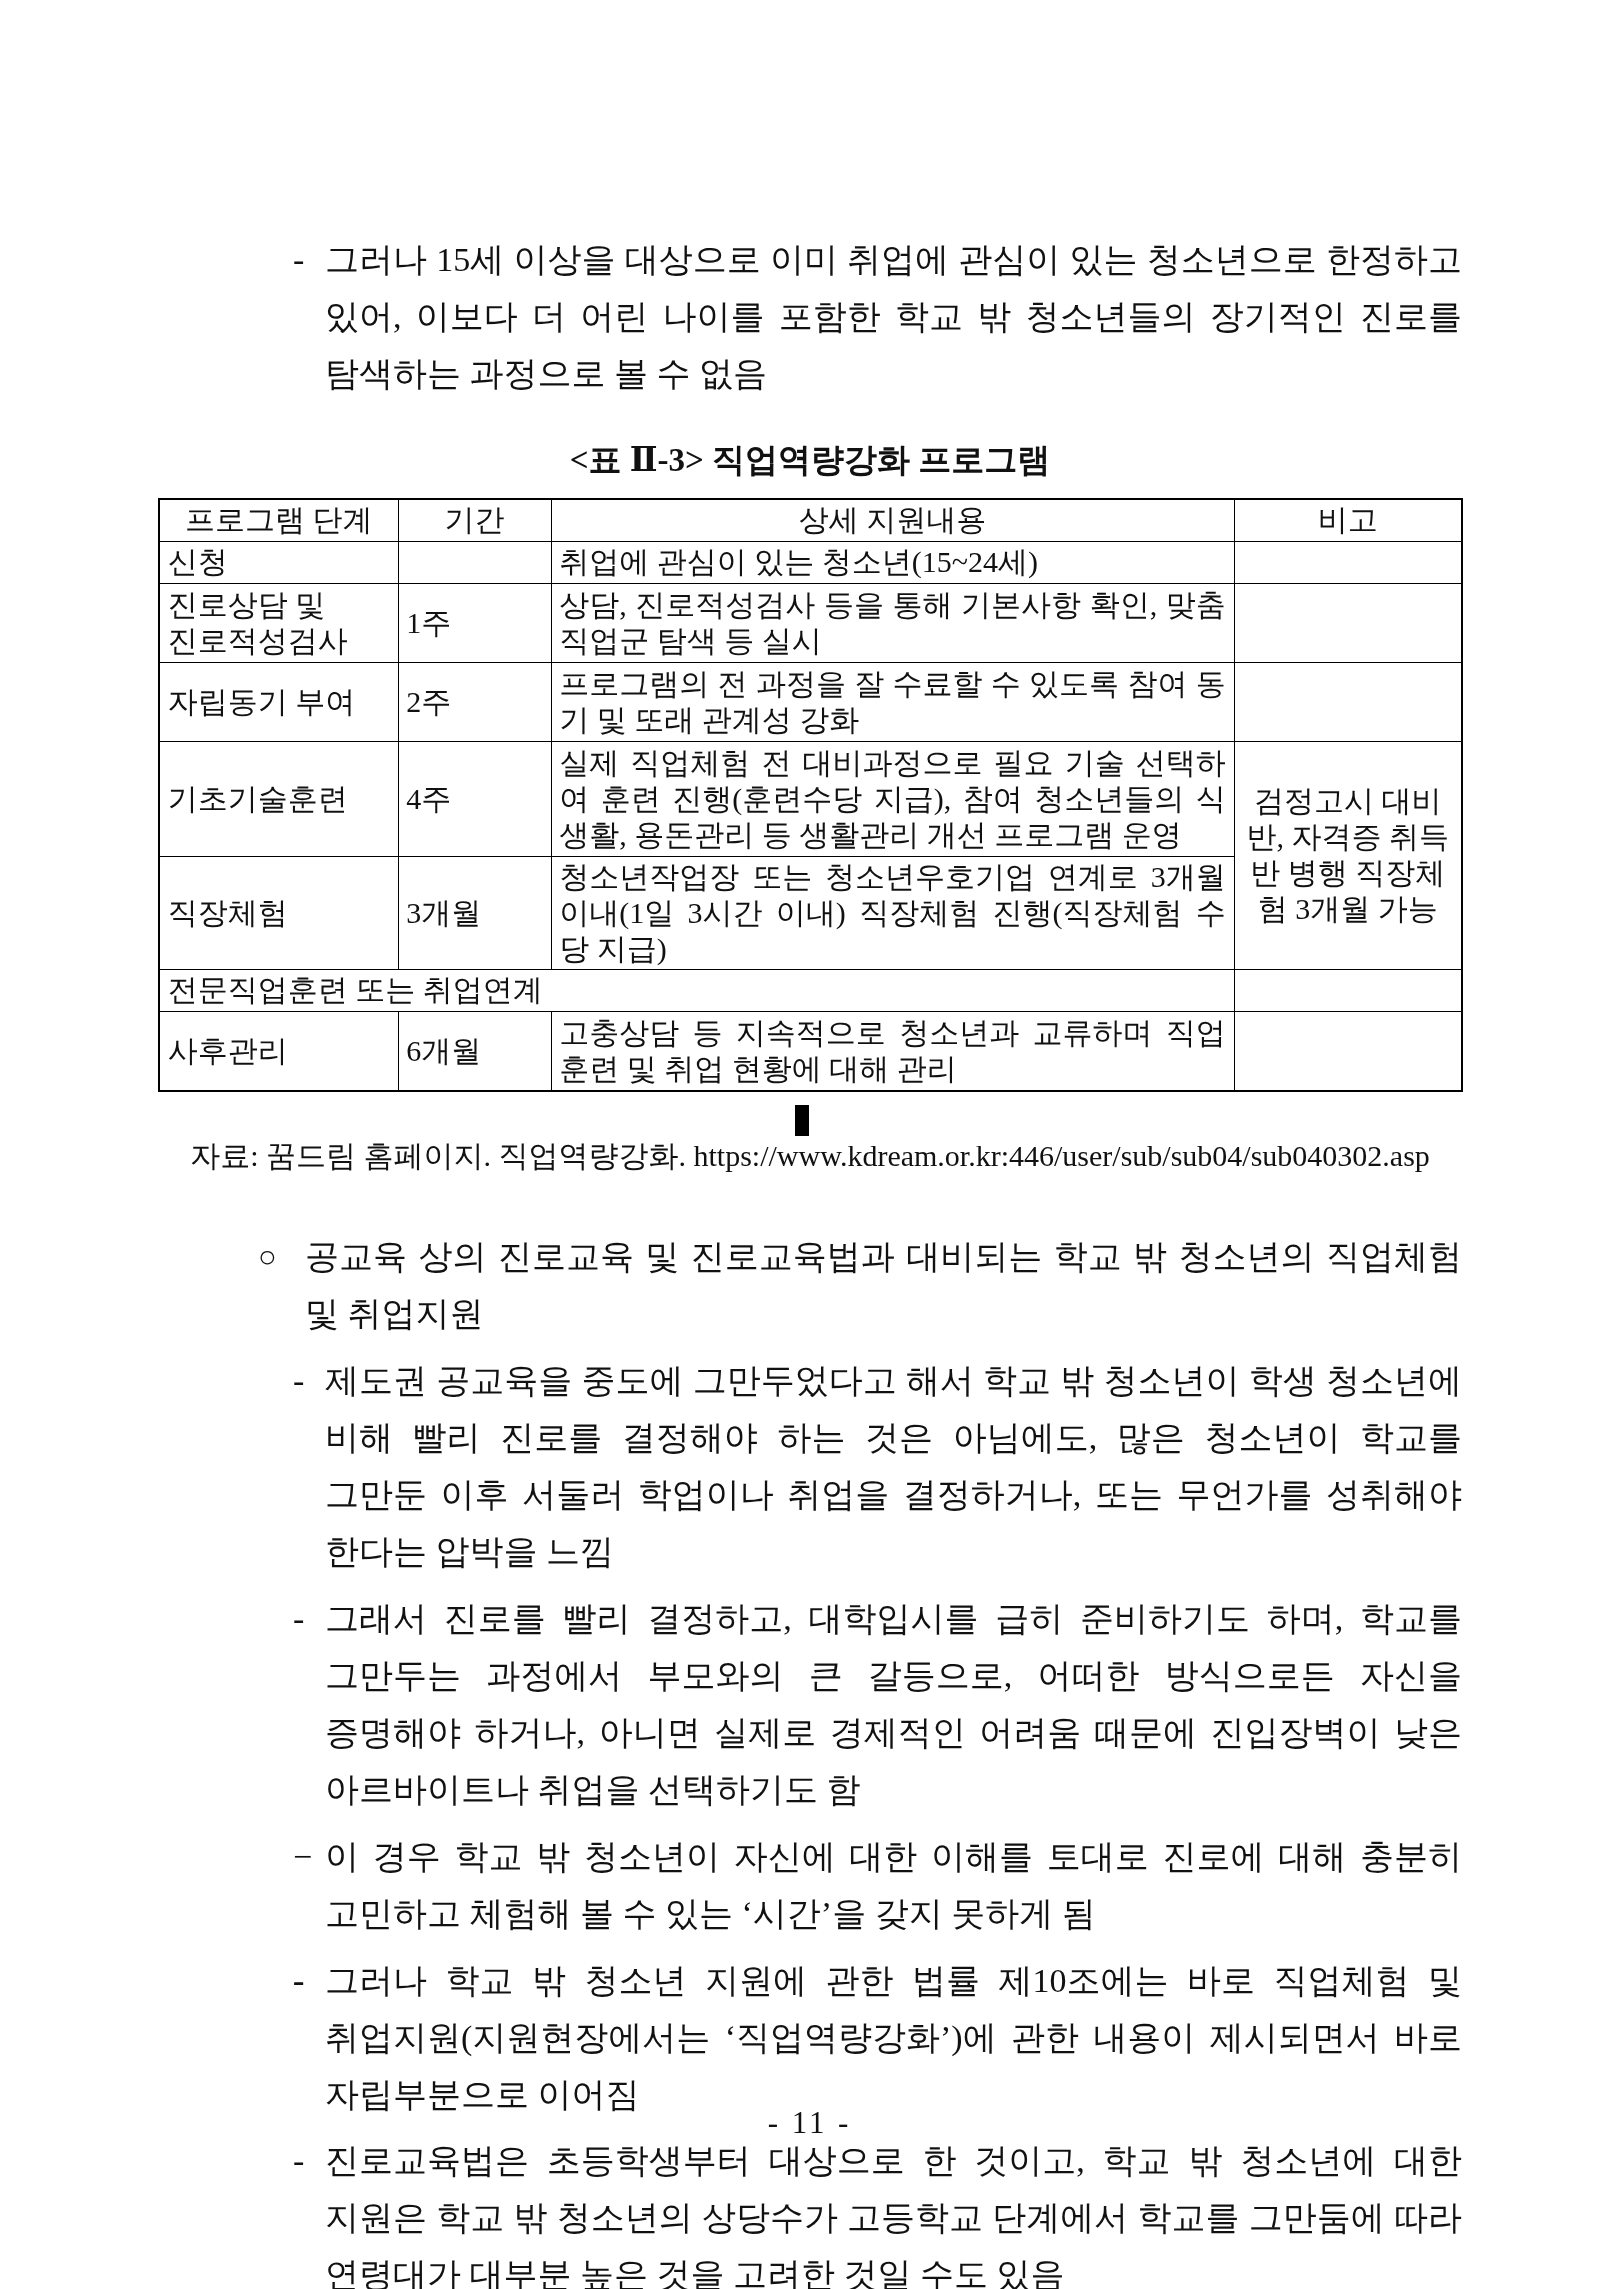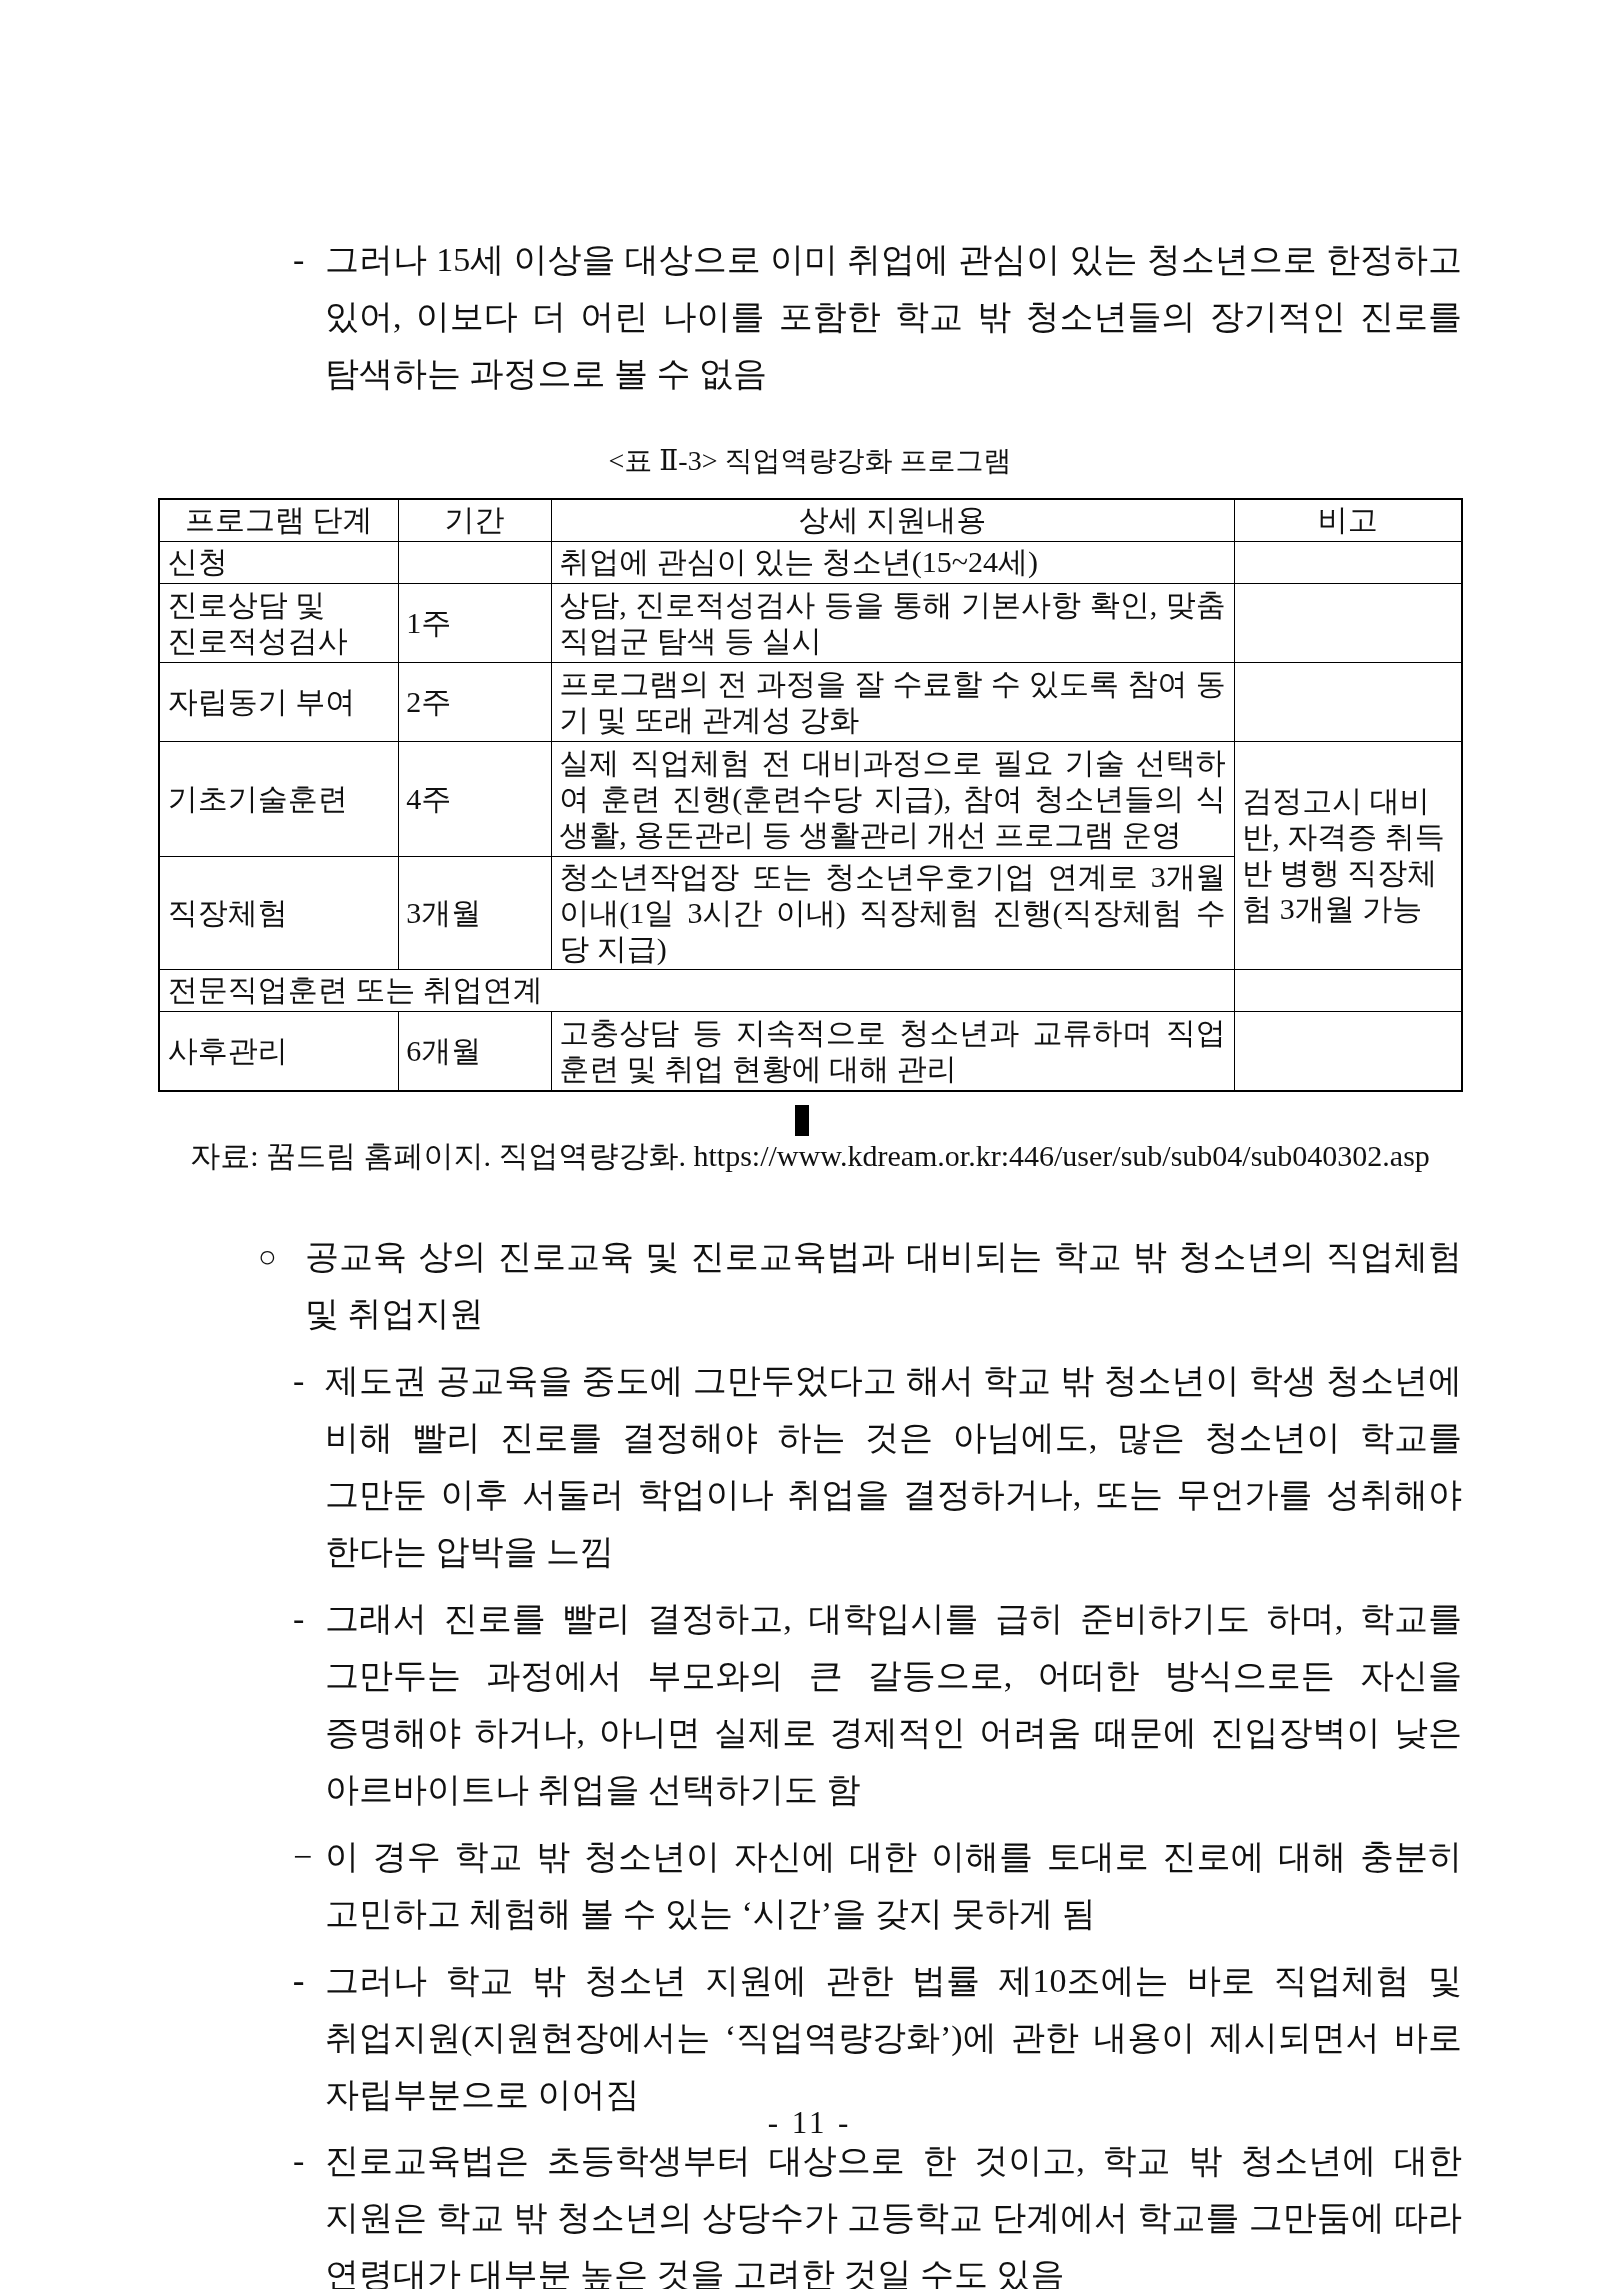--- a/index.html
+++ b/index.html
@@ -34,42 +34,42 @@
   .circle-item .marker {
     position: absolute; left: 100px; top: 0;
     font-size: 31px;
   }
   .intro-item { margin-top: 0; }
 
   
   .table-title {
     margin-top: 37px;
     text-align: center;
-    font-weight: normal;
-    font-size: 28px;
+    font-weight: bold;
+    font-size: 33px;
     line-height: 43px;
   }
   table.program-table {
     margin-top: 15.7px;
     width: 1304px;
     border-collapse: collapse;
     table-layout: fixed;
     border: 2px solid #000;
   }
   table.program-table td {
     border: 1px solid #000;
     font-size: 30px;
     line-height: 36px;
     padding: 2px 7.8px;
     vertical-align: middle;
   }
   td.hdr { text-align: center; height: 41px; border-bottom: 2px solid #000; }
   td.stage, td.period { text-align: left; word-break: keep-all; }
   td.detail { text-align: justify; word-break: break-all; }
-  td.remark { word-break: break-all; padding: 2px 11.8px; }
+  td.remark { text-align: center; word-break: break-all; padding: 2px 11.8px; }
   td.fullrow { padding-left: 402px; text-align: left; word-break: keep-all; }
   tr.r-single td { height: 37px; margin-left: 32px; }
   tr.r-double td { height: 74px; }
   tr.r-triple td { height: 110px; }
 
   
   .source-line {
     margin-top: 13.7px;
     display: flex;
     align-items: center;

